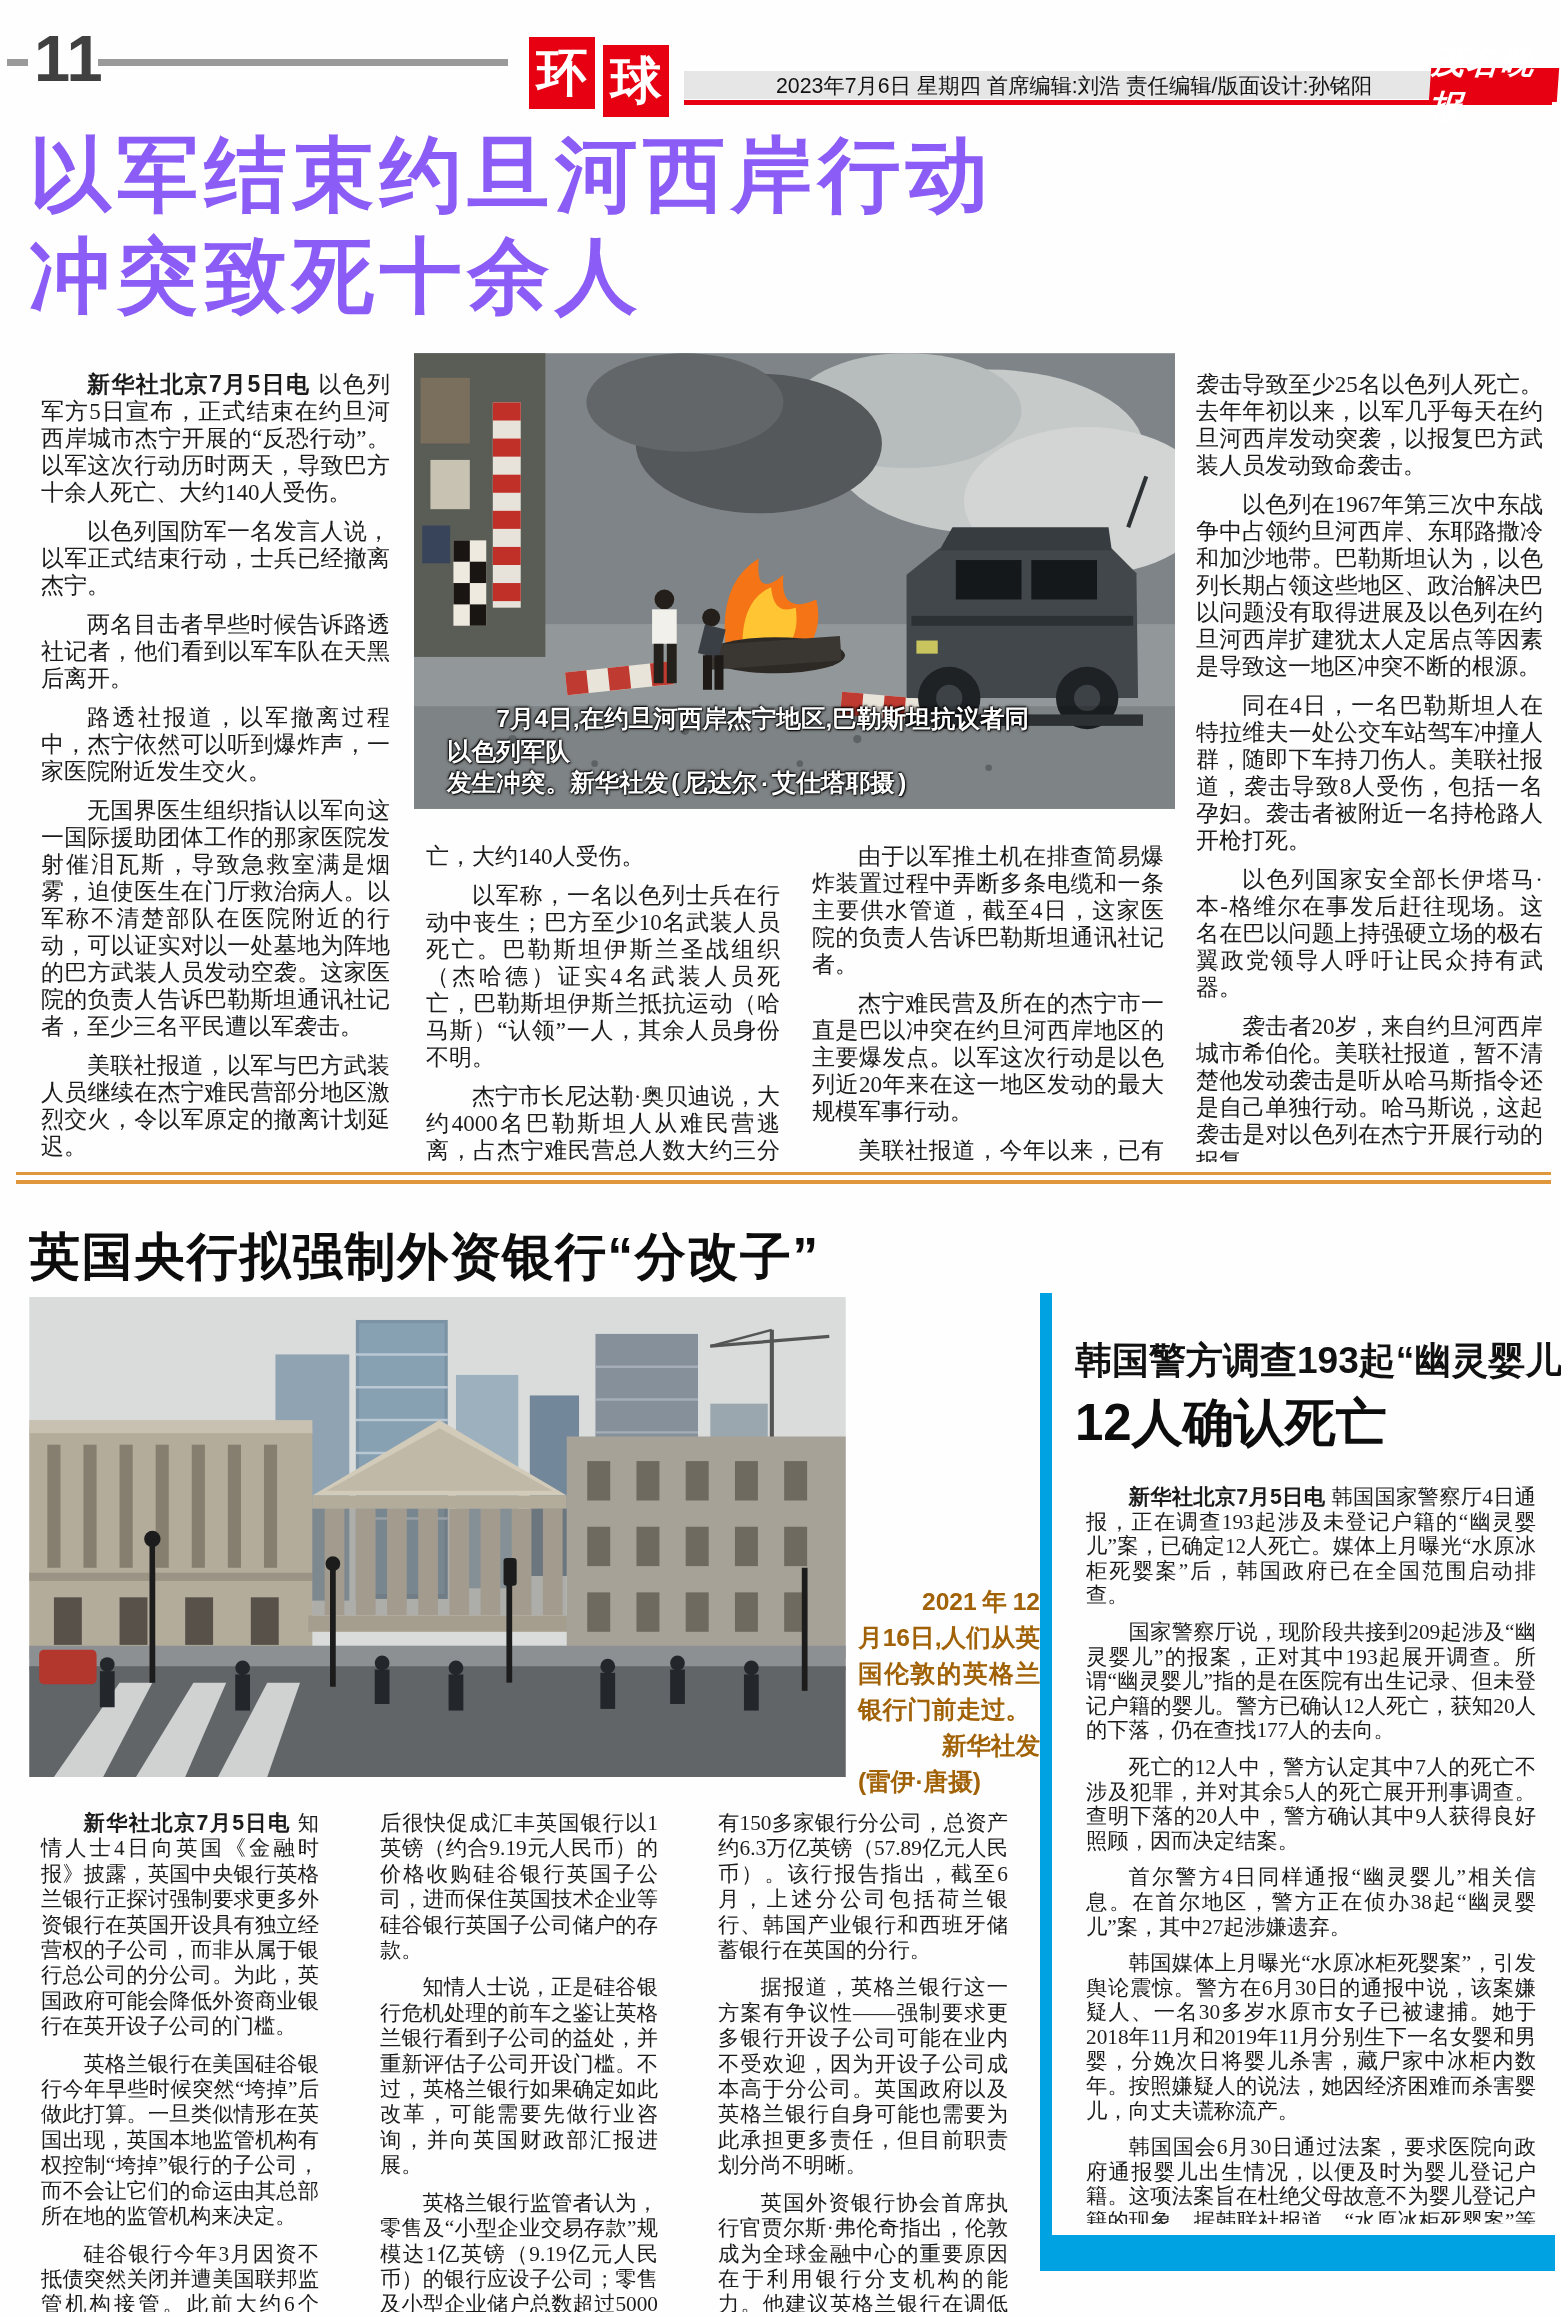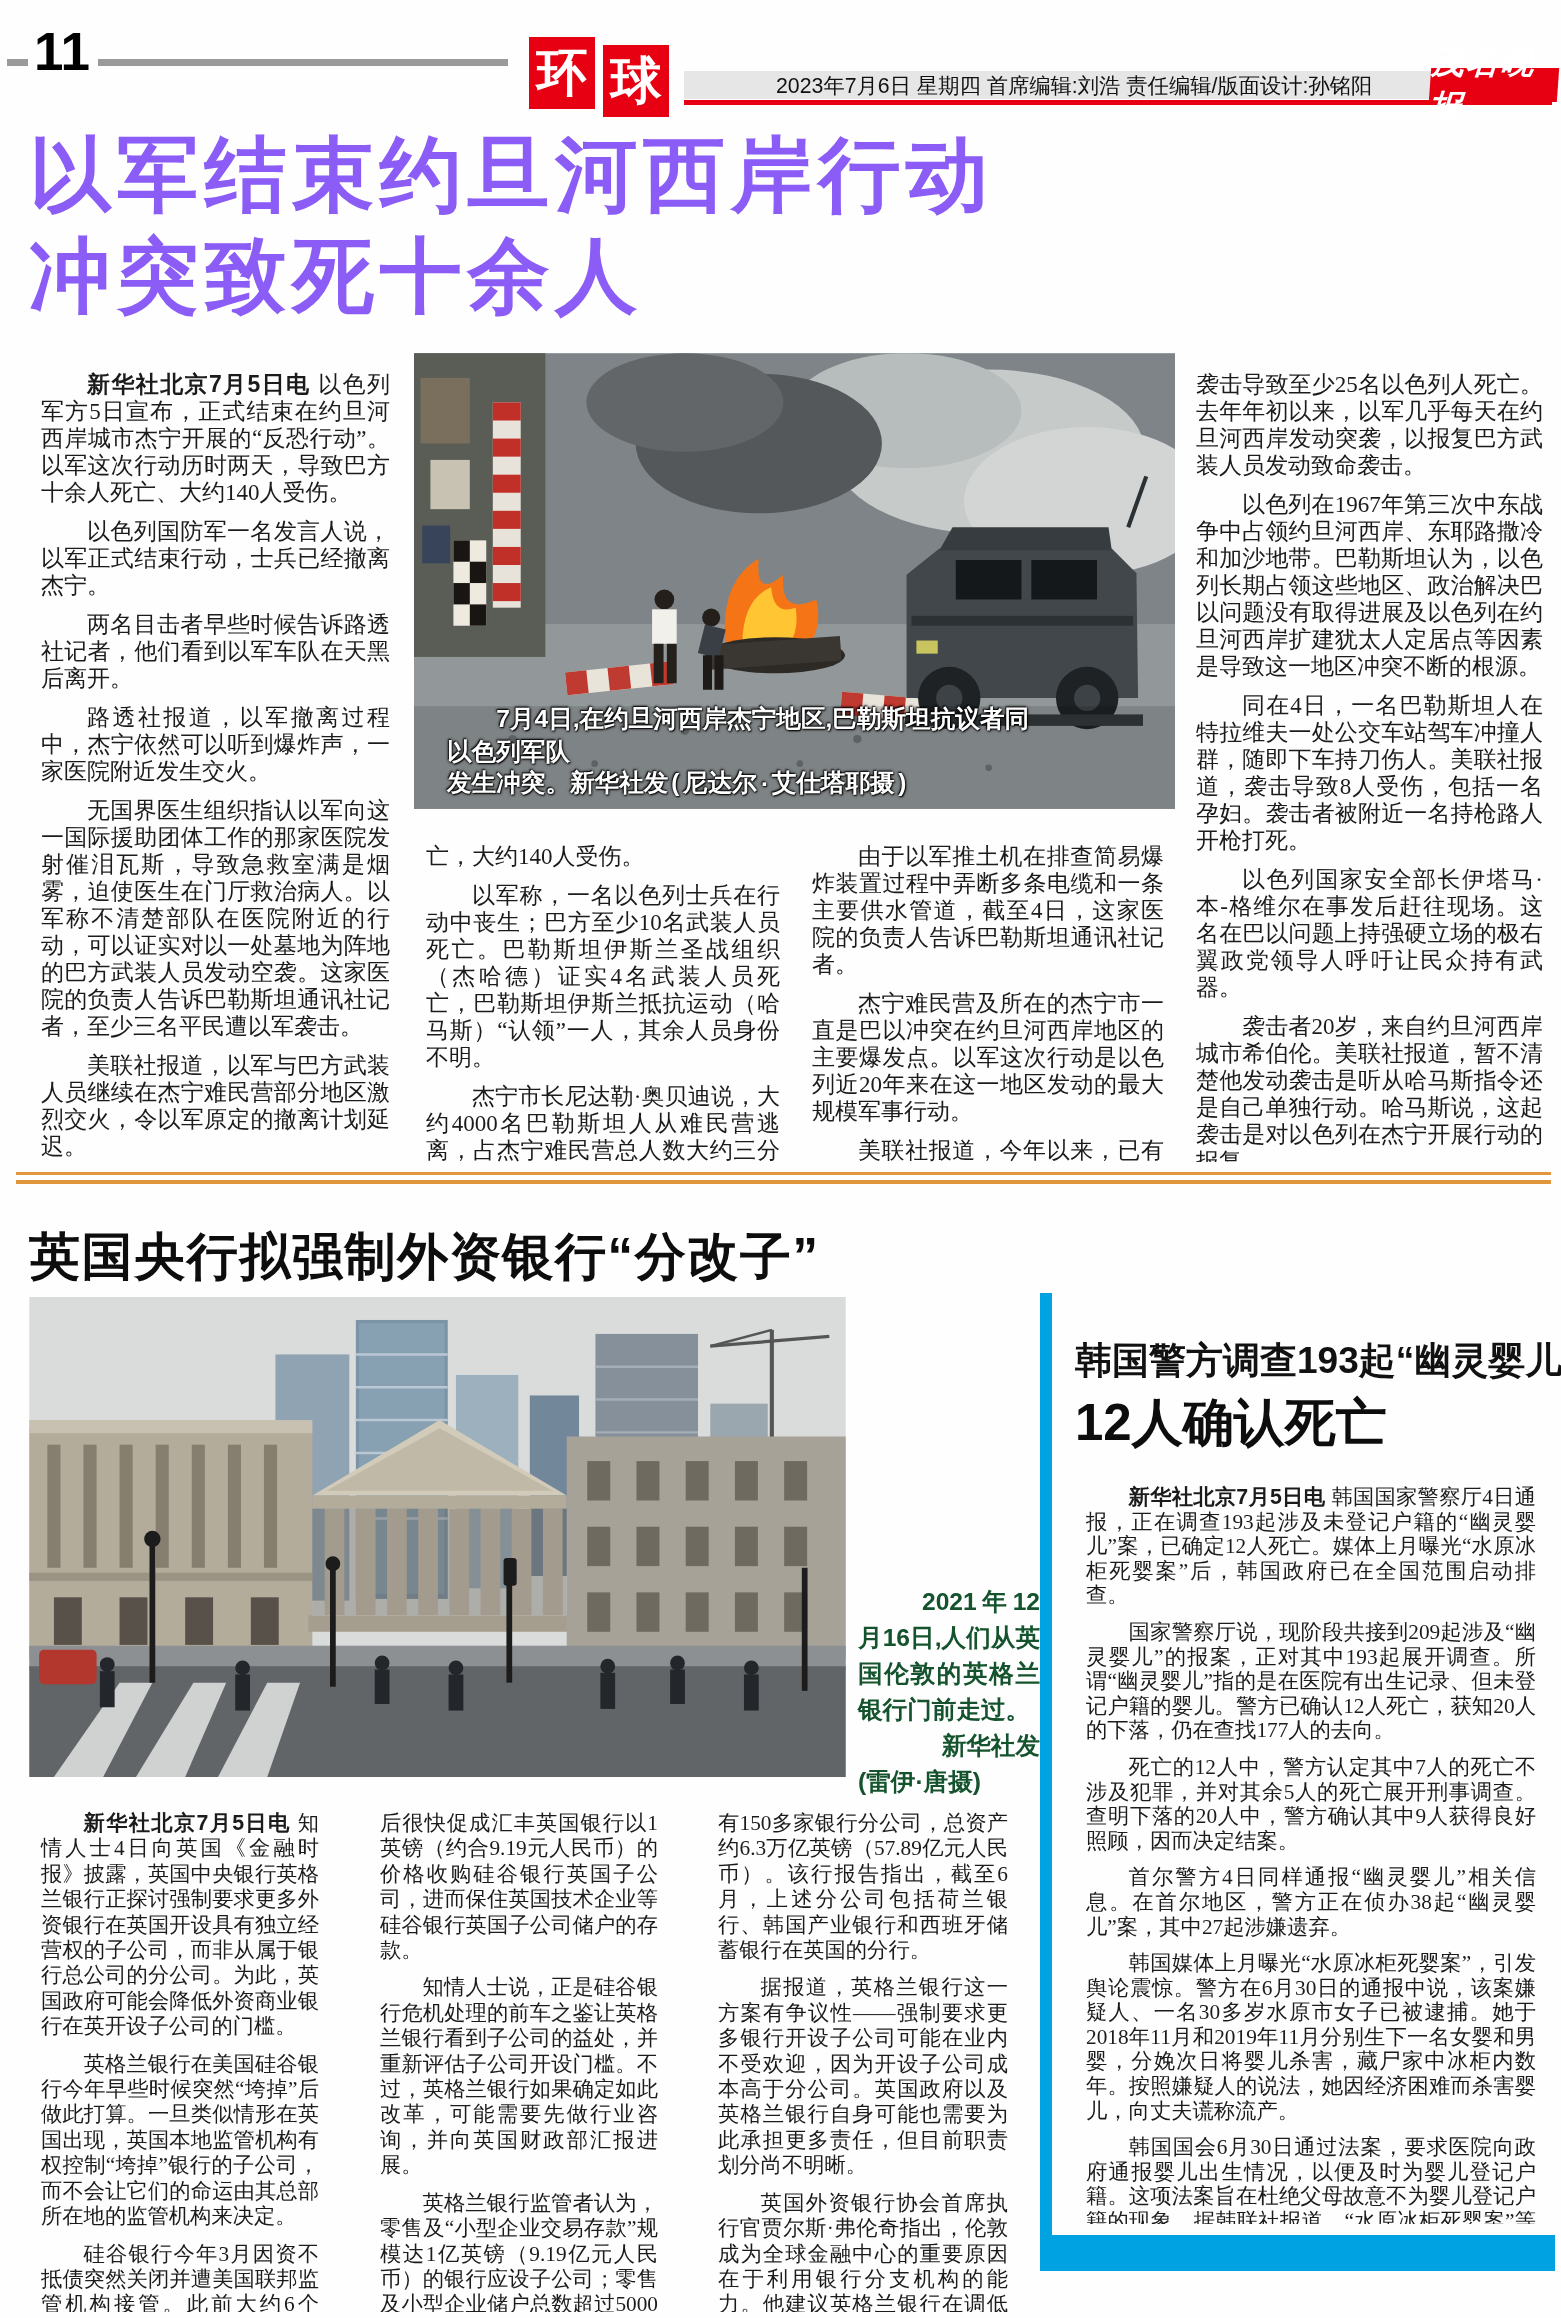--- a/index.html
+++ b/index.html
@@ -1,20 +1,20 @@
 <!DOCTYPE html>
 <html style="font-size:13px"><head>
 <meta charset="utf-8">
 <style>
   html,body{margin:0;padding:0;background:#ffffff;}
   .page{position:relative;width:1562px;height:2319px;background:#fefefe;
         font-family:"Liberation Serif",serif;color:#1b1b1b;overflow:hidden;}
   .abs{position:absolute;}
   
-  .pagenum{font-family:"Liberation Sans",sans-serif;font-weight:700;font-size:53px;color:#000000;}
+  .pagenum{font-family:"Liberation Sans",sans-serif;font-weight:700;font-size:65px;color:#404040;}
   .hdash{background:#9a9a9a;height:6.6px;}
   .hline{background:#9a9a9a;height:6.6px;}
   .secbox{background:#e60012;color:#fff;width:66px;height:72px;font-size:51px;font-weight:700;
           display:flex;align-items:center;justify-content:center;font-family:"Liberation Serif",serif;}
   .datebar{background:#e6e6e6;height:28px;display:flex;align-items:center;}
   .datebar span{font-family:"Liberation Sans",sans-serif;font-size:21.3px;color:#111;white-space:nowrap;}
   .redrule{background:#e60012;height:4.9px;}
   .masthead{background:#e60012;color:#fff;display:flex;align-items:center;justify-content:center;
             font-weight:700;font-size:33px;font-style:italic;font-family:"Liberation Serif",serif;
             transform:skewX(-4deg);letter-spacing:1.6px;}
@@ -33,21 +33,21 @@
   b.lead{font-family:"Liberation Sans",sans-serif;font-weight:700;}
   .tail{font-family:"Liberation Sans",sans-serif;font-weight:700;margin-left:1.6em;}
   
   .photo{position:absolute;overflow:hidden;}
   .photo svg{display:block;}
   .caption-overlay{position:absolute;left:33px;right:123px;bottom:8.2px;
     font-family:"Liberation Sans",sans-serif;font-weight:700;font-size:24.6px;line-height:33px;color:#fff;
     text-shadow:0 0 3.3px #000,0.8px 0.8px 1.6px #000,-0.8px -0.8px 1.6px #000;}
   .caption-overlay .l2{display:flex;justify-content:flex-start;font-family:Liberation Mono, monospace;}
   .sidecap{position:absolute;font-family:"Liberation Sans",sans-serif;font-weight:700;
-           font-size:24.6px;line-height:36px;color:#14532d;text-align:justify;}
+           font-size:24.6px;line-height:36px;color:#a16207;text-align:justify;}
   .sidecap .cap-text{text-indent:2.6em;margin:0;}
   .sidecap .credit{text-align:right;margin:0;}
   
   .odiv{background:#e0973c;}
   
   .bluebar{background:#00a2e2;}
 </style>
 </head>
 <body>
 

